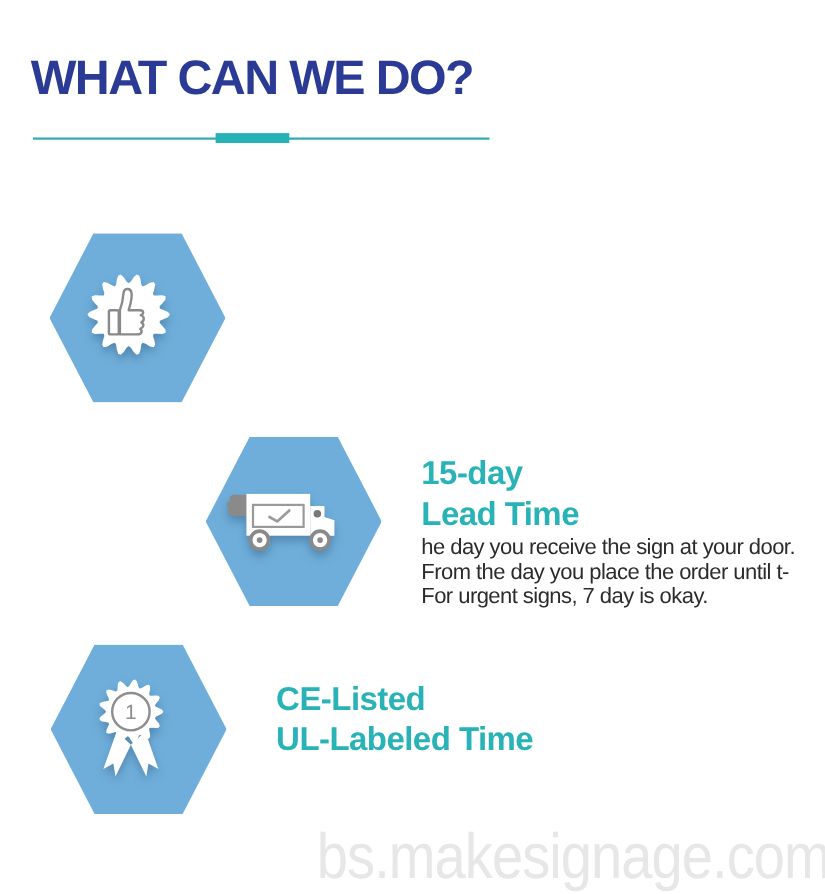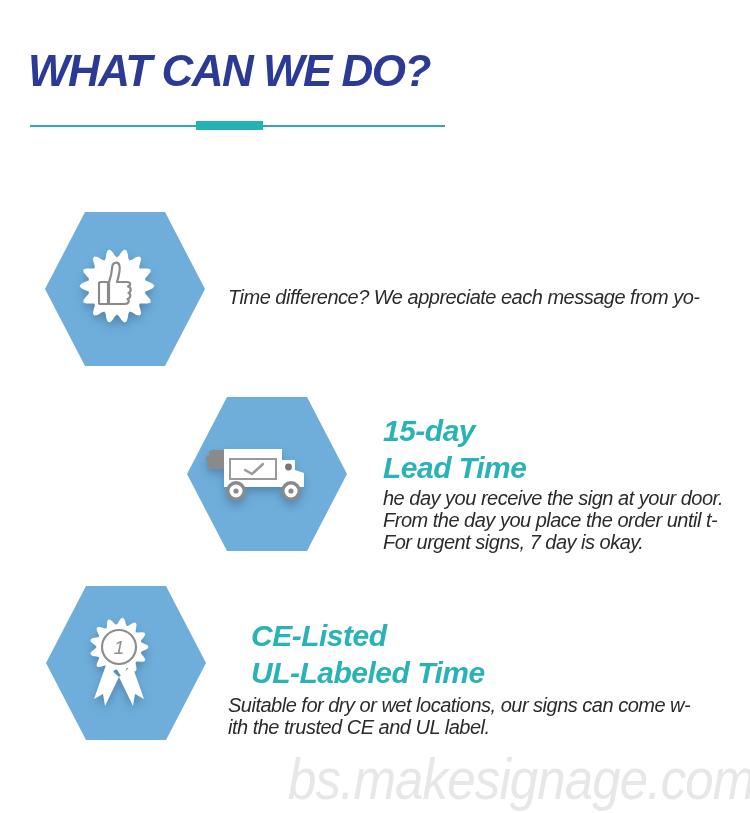--- a/index.html
+++ b/index.html
@@ -1,19 +1,18 @@
 <!DOCTYPE html>
 <html><head>
 <meta charset="utf-8">
 <style>
   html,body{margin:0;padding:0;background:#ffffff;}
   #page{
     position:relative;width:750px;height:813px;background:#ffffff;overflow:hidden;
     font-family:"Liberation Sans", sans-serif;
-    font-style:italic;
   }
   .abs{position:absolute;}
   
   #title{
     left:28px;top:48px;
     font-size:44px;line-height:46px;font-weight:bold;letter-spacing:-1.5px;
     color:#2B3A95;white-space:nowrap;
   }
   
   #divider-line{left:30px;top:125px;width:415px;height:2px;background:#2FA9AE;}
@@ -66,21 +65,20 @@
     <svg id="badge-svg" class="icon-svg" width="100" height="100" viewBox="0 0 100 100">
       <path fill="#ffffff" d="M87.5,50.0L85.7,52.3L81.6,54.2L78.3,55.6L78.1,57.5L80.7,60.4L83.4,63.8L83.6,66.6L80.5,67.6L76.0,67.4L72.7,67.4L72.1,69.4L73.3,73.3L74.1,77.5L72.7,79.6L69.3,78.9L65.4,76.6L62.6,75.6L61.4,77.5L60.8,81.8L59.5,85.6L57.2,86.4L54.5,83.9L52.0,80.2L50.0,78.5L48.0,80.2L45.5,83.9L42.8,86.4L40.5,85.6L39.2,81.8L38.6,77.5L37.4,75.6L34.6,76.6L30.7,78.9L27.3,79.6L25.9,77.5L26.7,73.3L27.9,69.4L27.3,67.4L24.0,67.4L19.5,67.6L16.4,66.6L16.6,63.8L19.3,60.4L21.9,57.5L21.7,55.6L18.4,54.2L14.3,52.3L12.5,50.0L14.3,47.7L18.4,45.8L21.7,44.4L21.9,42.5L19.3,39.6L16.6,36.2L16.4,33.4L19.5,32.4L24.0,32.6L27.3,32.6L27.9,30.6L26.7,26.7L25.9,22.5L27.3,20.4L30.7,21.1L34.6,23.4L37.4,24.4L38.6,22.5L39.2,18.2L40.5,14.4L42.8,13.6L45.5,16.1L48.0,19.8L50.0,21.5L52.0,19.8L54.5,16.1L57.2,13.6L59.5,14.4L60.8,18.2L61.4,22.5L62.6,24.4L65.4,23.4L69.3,21.1L72.7,20.4L74.1,22.5L73.3,26.7L72.1,30.6L72.7,32.6L76.0,32.6L80.5,32.4L83.6,33.4L83.4,36.2L80.7,39.6L78.1,42.5L78.3,44.4L81.6,45.8L85.7,47.7L87.5,50.0Z"></path>
       <rect x="32" y="46" width="9" height="22" rx="1.5" fill="#ffffff" stroke="#8A8A8A" stroke-width="2.2"></rect>
       <path d="M42,68 L58,68 C61.5,68 63,65 60.5,63 C63.5,62 64.5,58.5 61.5,57
                C64.5,55.5 64.5,51.5 61,50.5 C64,49.5 64,46 60,46 L50,46
                C51.5,41 53.5,34 52.5,30 C51.5,25 45.5,26 45.2,31
                C44.8,37 43.5,42 42,46 Z" fill="#ffffff" stroke="#8A8A8A" stroke-width="2.2" stroke-linejoin="round"></path>
     </svg>
   </div>
   <div id="s1-body" class="sec-body abs">
-    <div>Time difference? We appreciate each message from yo-</div>
   </div>
 
   <div id="hex2" class="hexagon abs">
     <svg id="truck-svg" class="icon-svg" width="110" height="56" viewBox="0 0 110 56">
       <path d="M14,3 L24,3 L24,22 L11,22 C5.5,22 3.5,18 6.5,15 C2.5,13 3.5,9 7.5,8 C5.5,5 8.5,1.5 14,3 Z" fill="#8A8A8A"></path>
       <rect x="22" y="2" width="58" height="38" fill="#ffffff"></rect>
       <rect x="28" y="12" width="46" height="20" fill="#ffffff" stroke="#9A9A9A" stroke-width="2"></rect>
       <path d="M43,23 L50,27 L61,17" fill="none" stroke="#9A9A9A" stroke-width="2.4" stroke-linecap="round" stroke-linejoin="round"></path>
       <path d="M80,40 L80,13 L93,13 L93,23 L102,26 L102,40 Z" fill="#ffffff"></path>
       <circle cx="86.5" cy="20" r="3.4" fill="#777777"></circle>
@@ -106,20 +104,16 @@
       <path d="M63,50 L75,84 L66,79 L64,91 L50,62 Z" fill="#ffffff"></path>
       <path fill="#ffffff" d="M79.5,32.0L78.2,33.9L75.3,35.3L72.6,36.5L71.8,37.9L73.2,39.9L75.3,42.5L76.3,45.0L75.1,46.5L72.2,46.8L68.9,46.5L66.9,46.8L66.6,48.6L67.3,51.7L67.5,54.8L66.4,56.5L63.9,56.0L61.0,54.3L58.7,53.0L57.3,53.6L56.5,56.2L55.5,59.4L53.8,61.2L51.9,60.6L50.0,58.0L48.5,55.3L47.1,54.3L45.3,55.6L43.0,58.0L40.6,59.6L38.8,59.0L38.0,56.3L37.9,53.0L37.5,50.8L35.9,50.4L33.0,51.4L29.9,52.1L27.8,51.4L27.7,49.1L28.9,46.1L30.1,43.5L29.7,42.0L27.2,41.4L23.9,40.9L21.6,39.6L21.6,37.6L23.8,35.5L26.4,33.5L27.5,32.0L26.4,30.5L23.8,28.5L21.6,26.4L21.6,24.4L23.9,23.1L27.2,22.6L29.7,22.0L30.1,20.5L28.9,17.9L27.7,14.9L27.8,12.6L29.9,11.9L33.0,12.6L35.9,13.6L37.5,13.2L37.9,11.0L38.0,7.7L38.8,5.0L40.6,4.4L43.0,6.0L45.3,8.4L47.1,9.7L48.5,8.7L50.0,6.0L51.9,3.4L53.8,2.8L55.5,4.6L56.5,7.8L57.3,10.4L58.7,11.0L61.0,9.7L63.9,8.0L66.4,7.5L67.5,9.2L67.3,12.3L66.6,15.4L66.9,17.2L68.9,17.5L72.2,17.2L75.1,17.5L76.3,19.0L75.3,21.5L73.2,24.1L71.8,26.1L72.6,27.5L75.3,28.7L78.2,30.1L79.5,32.0Z"></path>
       <circle cx="50" cy="32" r="17" fill="#ffffff" stroke="#8E8E8E" stroke-width="2.2"></circle>
       <text x="50" y="39" text-anchor="middle" font-size="19" font-family="Liberation Sans, sans-serif" fill="#8E8E8E">1</text>
     </svg>
   </div>
   <div id="s3-heading" class="sec-heading abs">
     <div>CE-Listed</div>
     <div>UL-Labeled Time</div>
   </div>
-  <div id="s3-body" class="sec-body abs">
-    <div>Suitable for dry or wet locations, our signs can come w-</div>
-    <div>ith the trusted CE and UL label.</div>
-  </div>
 
   <div id="watermark" class="abs">bs.makesignage.com</div>
 
 </div>
 
 </body></html>

